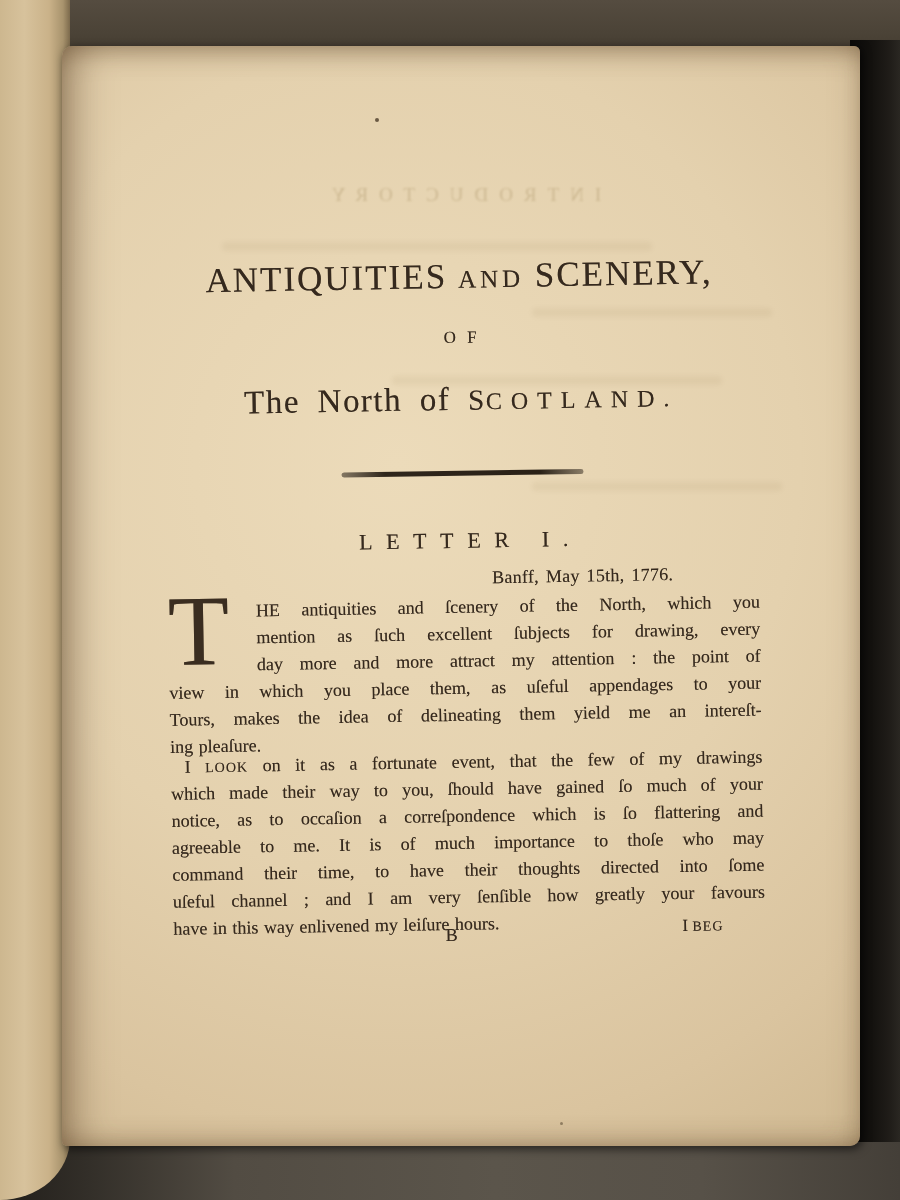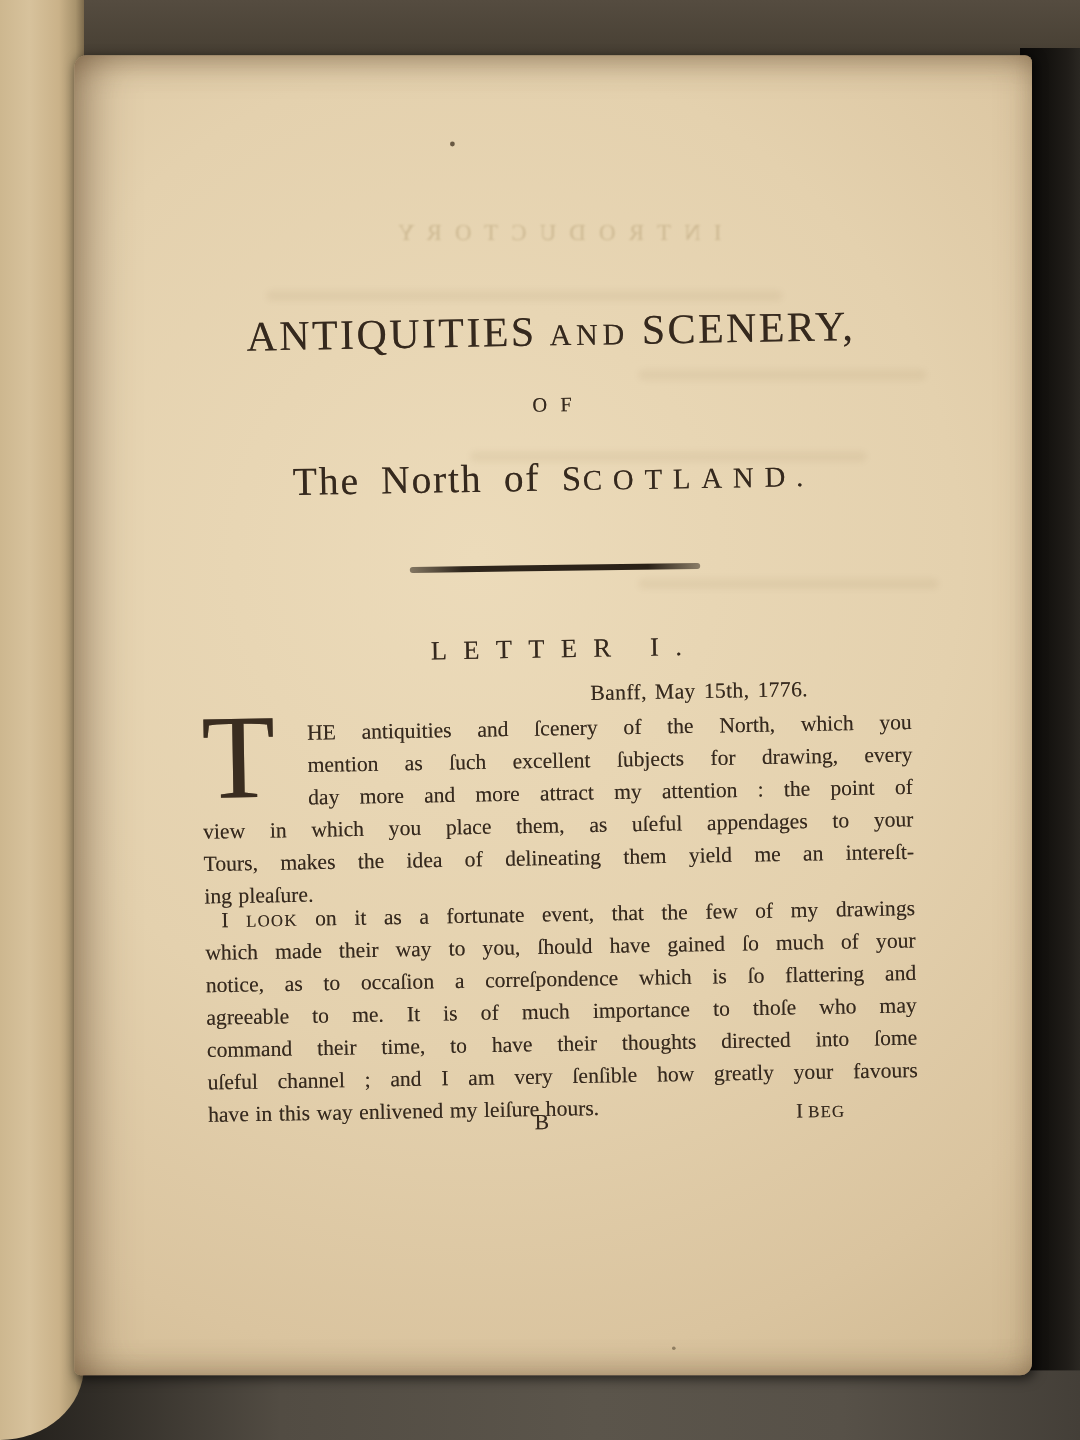--- a/index.html
+++ b/index.html
@@ -99,21 +99,21 @@
   .bl{
     left:0;right:2px;font-size:18px;line-height:27px;white-space:nowrap;
     text-align:justify;text-align-last:justify;white-space:normal;
     word-spacing:1px;
   }
   .bl.cap-indent{left:88px;}
   .bl.first-indent{left:14px;}
   .bl.endline{text-align-last:left;}
   .sc-word{font-size:14px;letter-spacing:1px;}
   .sig-mark{top:884px;left:258px;width:40px;text-align:center;font-size:18px;}
-  .catchword{top:879px;right:63px;font-size:17px;text-align:center;}
+  .catchword{top:879px;right:44px;font-size:17px;text-align:center;}
   .body-text-shadow{text-shadow:0 0 .5px rgba(58,44,28,.55);}
 </style>
 </head>
 <body>
 
 <div class="stage">
   <div class="bg-top"></div>
   <div class="bg-right"></div>
   <div class="bg-bottom"></div>
   <div class="facing-page"></div>

